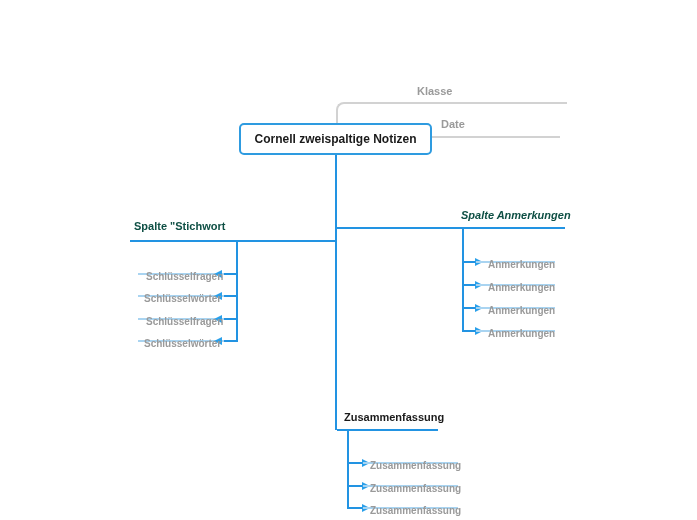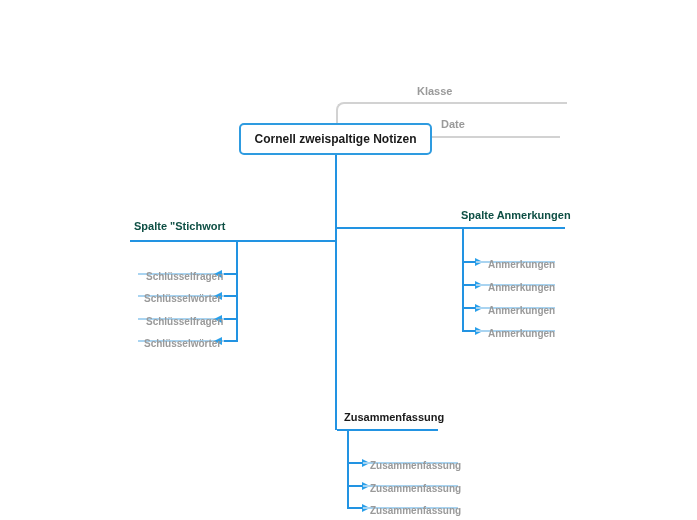--- a/index.html
+++ b/index.html
@@ -68,21 +68,21 @@
   <div class="bline" style="left:224px;top:318px;width:14px;height:2px;"></div>
   <div class="arr-l" style="left:214px;top:315px;"></div>
   <div class="clabel" style="left:146px;top:304px;">Schlüsselfragen</div>
 
   <div class="lline" style="left:138px;top:340px;width:88px;height:2px;"></div>
   <div class="bline" style="left:224px;top:340px;width:14px;height:2px;"></div>
   <div class="arr-l" style="left:214px;top:337px;"></div>
   <div class="clabel" style="left:144px;top:326px;">Schlüsselwörter</div>
 
   <div class="bline" style="left:337px;top:227px;width:228px;height:2px;"></div>
-  <div class="tlabel" style="left:461px;top:209px;">Spalte Anmerkungen</div>
+  <div class="tlabel" style="left:461px;top:209px;font-style:italic;">Spalte Anmerkungen</div>
   <div class="bline" style="left:462px;top:228px;width:2px;height:104px;"></div>
 
   <div class="bline" style="left:462px;top:261px;width:14px;height:2px;"></div>
   <div class="arr-r" style="left:475px;top:258px;"></div>
   <div class="lline" style="left:476px;top:261px;width:79px;height:2px;"></div>
   <div class="clabel" style="left:488px;top:247px;">Anmerkungen</div>
 
   <div class="bline" style="left:462px;top:284px;width:14px;height:2px;"></div>
   <div class="arr-r" style="left:475px;top:281px;"></div>
   <div class="lline" style="left:476px;top:284px;width:79px;height:2px;"></div>

